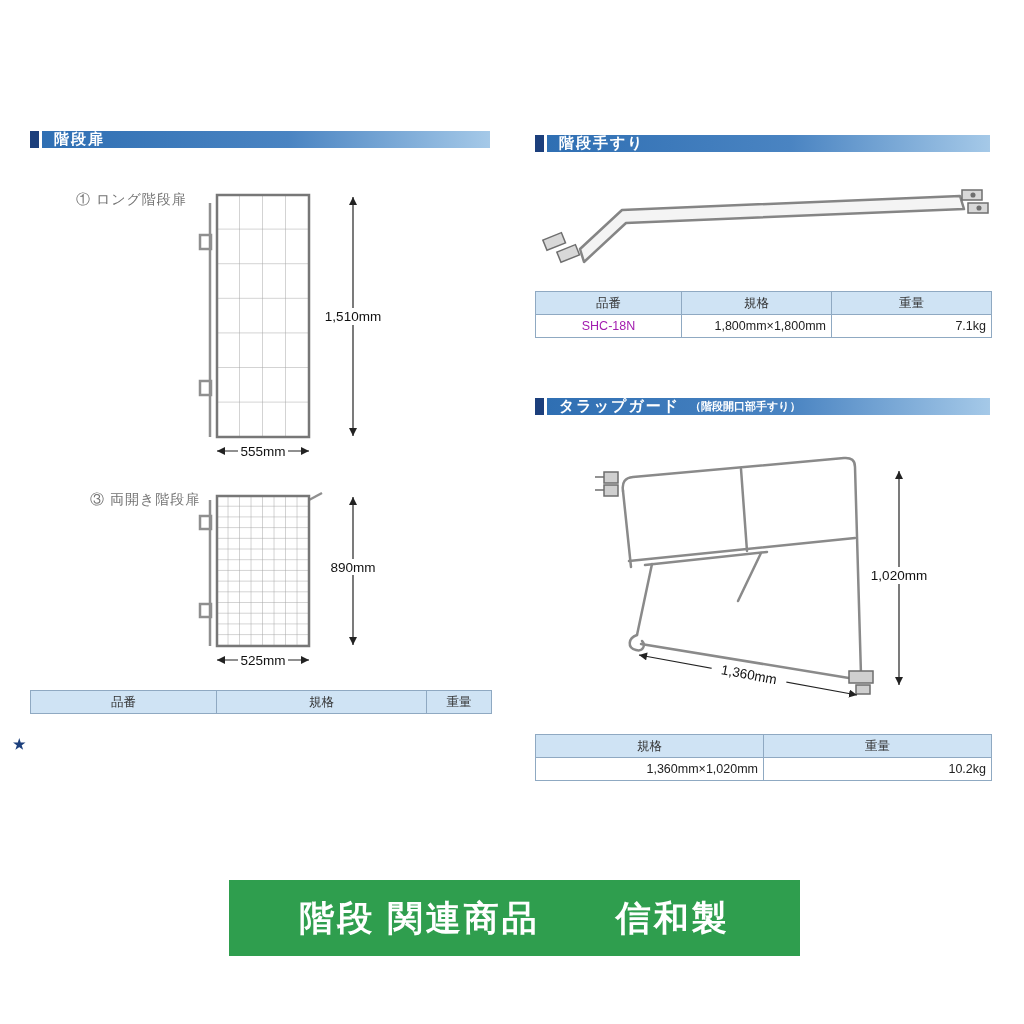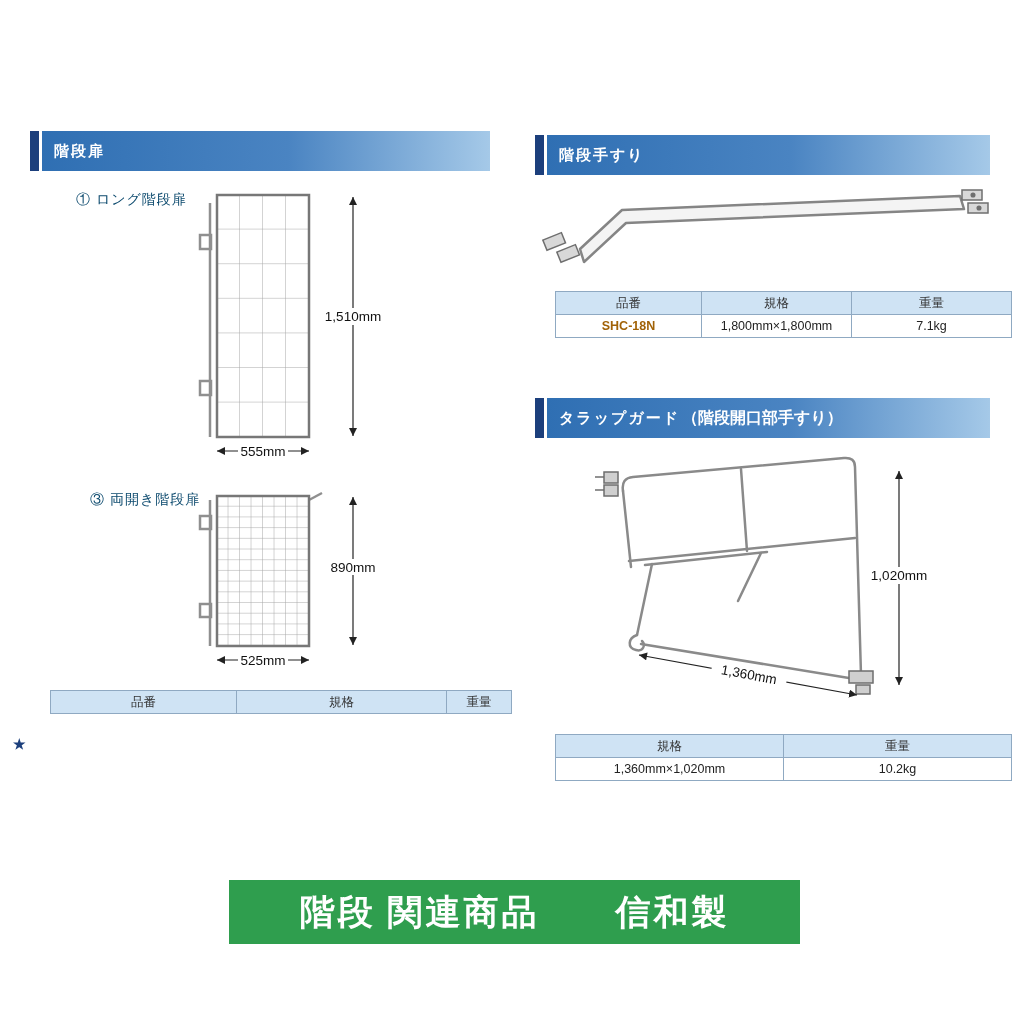--- a/index.html
+++ b/index.html
@@ -1,31 +1,31 @@
 <!DOCTYPE html>
 <html><head>
 <meta charset="utf-8">
 <style>
   html,body{margin:0;padding:0;}
   body{width:1024px;height:1024px;position:relative;background:#ffffff;
        font-family:"Liberation Sans",sans-serif;color:#222;overflow:hidden;}
   .abs{position:absolute;}
-  .sec-header{display:flex;align-items:stretch;height:40px;}
+  .sec-header{display:flex;align-items:stretch;height:17px;}
   .sec-header .accent{width:9px;background:#1c3f7c;margin-right:3px;}
   .sec-header .bar{flex:1;background:linear-gradient(to right,#2f6fb3 0%,#4a84c2 55%,#a5c9e8 100%);
        color:#fff;font-weight:bold;font-size:15px;display:flex;align-items:center;
        padding-left:12px;letter-spacing:2px;}
-  .sec-header .bar .sub{font-size:16px;letter-spacing:0;margin-left:2px;}
-  .item-label{font-size:14px;color:#0c4a6e;letter-spacing:1px;}
-  table.spec{border-collapse:collapse;table-layout:fixed;position:absolute;background:#fff;margin-left:20px;}
+  .sec-header .bar .sub{font-size:11px;letter-spacing:0;margin-left:10px;}
+  .item-label{font-size:14px;color:#737373;letter-spacing:1px;}
+  table.spec{border-collapse:collapse;table-layout:fixed;position:absolute;background:#fff;}
   table.spec th,table.spec td{border:1px solid #8fa9c2;height:22px;padding:0 5px;
        font-size:12.5px;overflow:hidden;white-space:nowrap;}
   table.spec th{background:#cfe3f4;color:#333;font-weight:normal;text-align:center;}
-  td.part{color:#a16207;font-weight:bold;text-align:left;}
-  td.cen{text-align:center;}
+  td.part{color:#a21caf;font-weight:normal;text-align:left;}
+  td.cen{text-align:right;}
   td.wt{text-align:right;}
   .star{color:#1c3f7c;font-size:14px;font-weight:bold;}
   .banner{background:#2f9e4e;color:#fff;font-weight:bold;font-size:35px;
        display:flex;align-items:center;justify-content:center;letter-spacing:3px;}
   .dim-text{font-size:13.5px;fill:#111;font-family:"Liberation Sans",sans-serif;}
 </style>
 </head>
 <body>
 
 <div class="abs sec-header" style="left:30px;top:131px;width:460px;">
@@ -226,15 +226,15 @@
     </tr>
   </thead>
   <tbody>
     <tr>
       <td class="cen">1,360mm×1,020mm</td>
       <td class="cen">10.2kg</td>
     </tr>
   </tbody>
 </table>
 
-<div class="abs banner" style="left:229px;top:880px;width:571px;height:64px;font-family:Liberation Serif, serif;">
+<div class="abs banner" style="left:229px;top:880px;width:571px;height:76px;">
   <span>階段 関連商品　　信和製</span>
 </div>
 
 </body></html>

